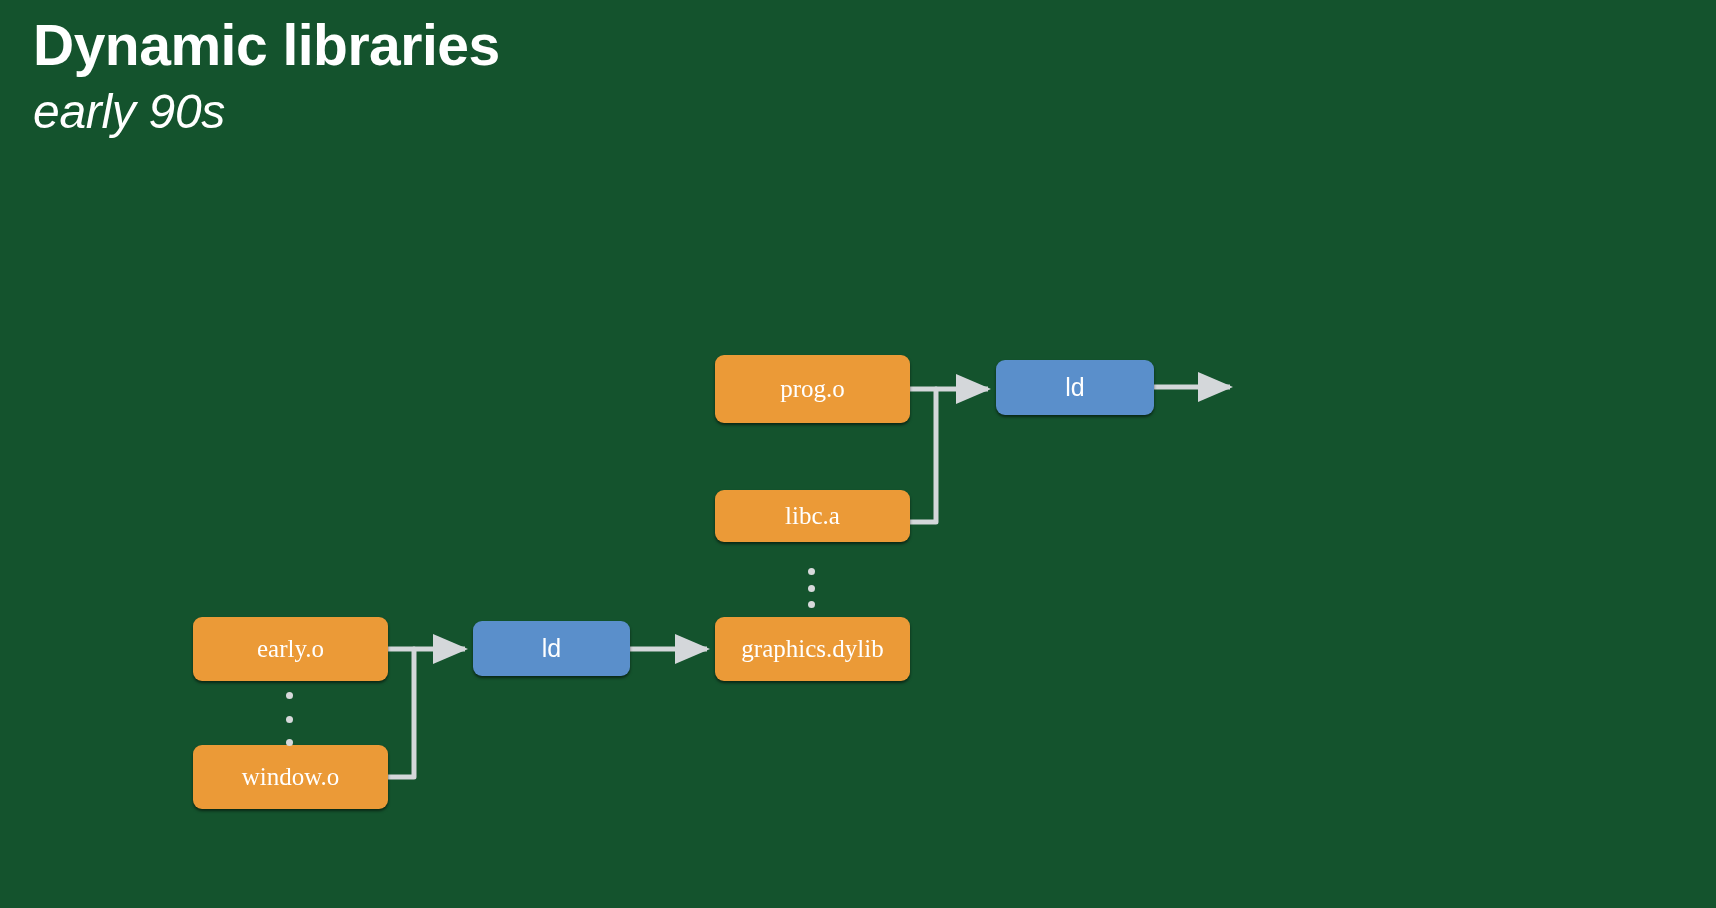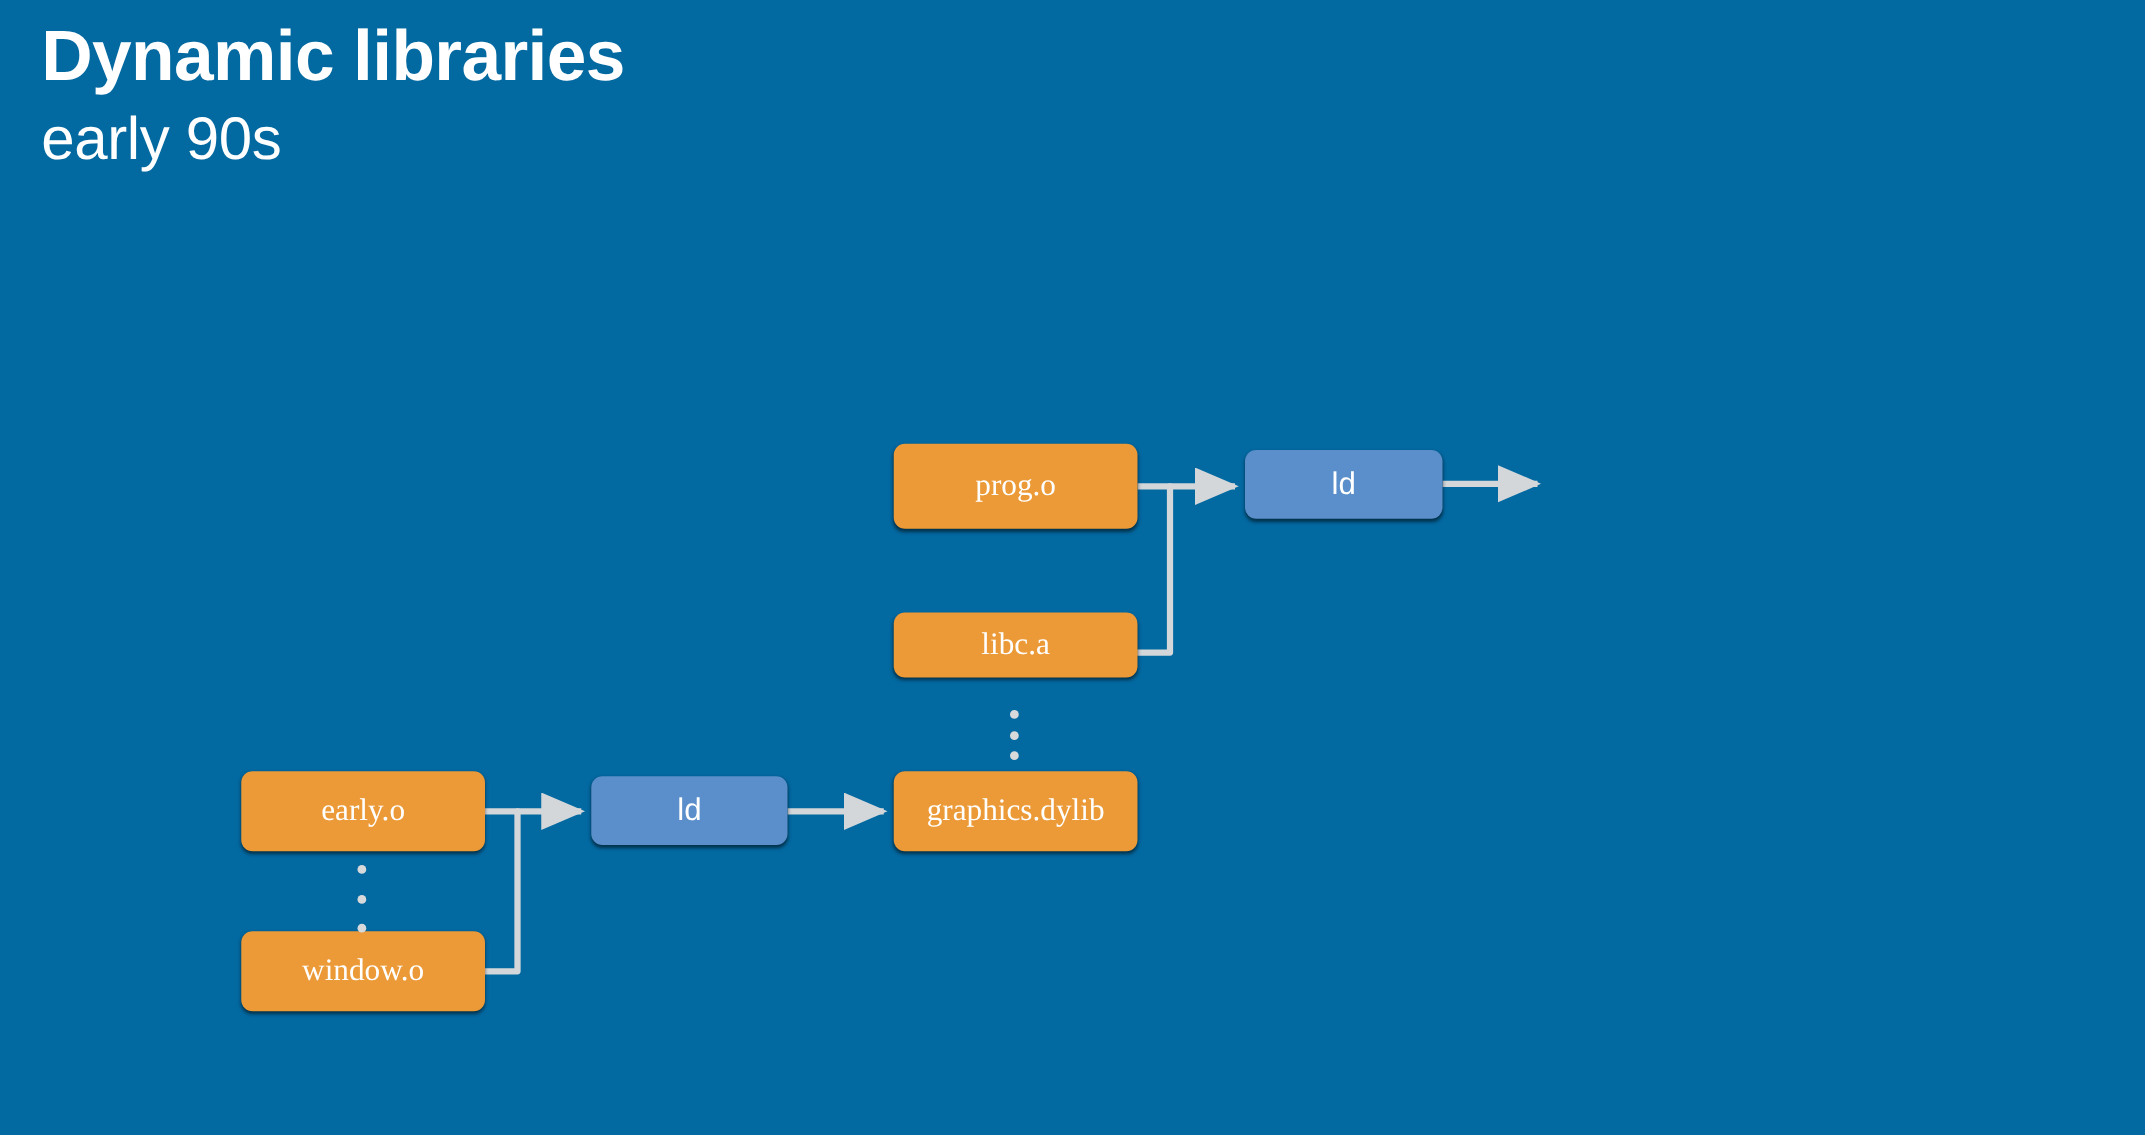--- a/index.html
+++ b/index.html
@@ -4,41 +4,42 @@
 <style>
   html, body {
     margin: 0;
     padding: 0;
     background: #000000;
   }
   #slide {
     position: relative;
     width: 1716px;
     height: 908px;
-    background: #0369a1;
+    background: #14532d;
     overflow: hidden;
     font-family: "Liberation Sans", sans-serif;
   }
 
   
   #title-block {
     position: absolute;
     left: 33px;
     top: 14px;
   }
   #slide-title {
     font-size: 57px;
     font-weight: 700;
     color: #ffffff;
     line-height: 1.12;
     letter-spacing: -0.5px;
     white-space: nowrap;
   }
   #slide-subtitle {
     font-size: 48px;
+    font-style: italic;
     font-weight: 400;
     color: #ffffff;
     line-height: 1.18;
     letter-spacing: -0.3px;
     margin-top: 6px;
     white-space: nowrap;
   }
 
   
   #diagram {

